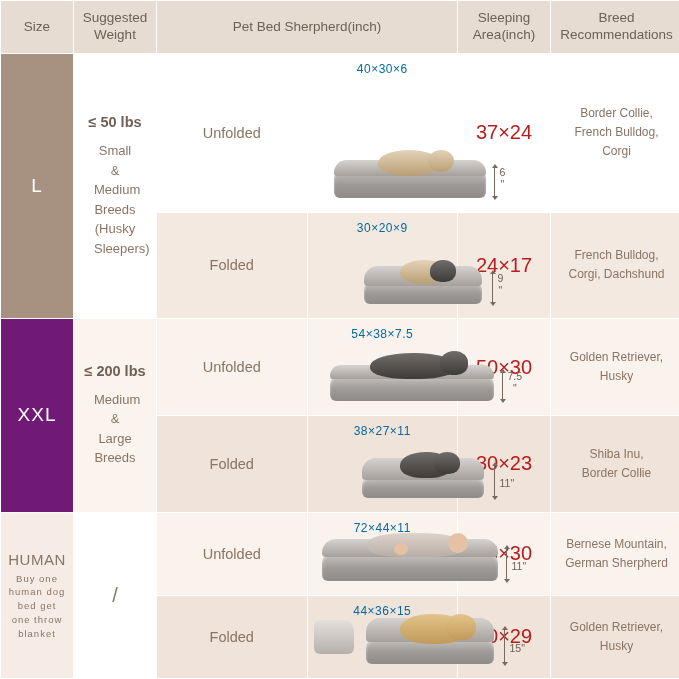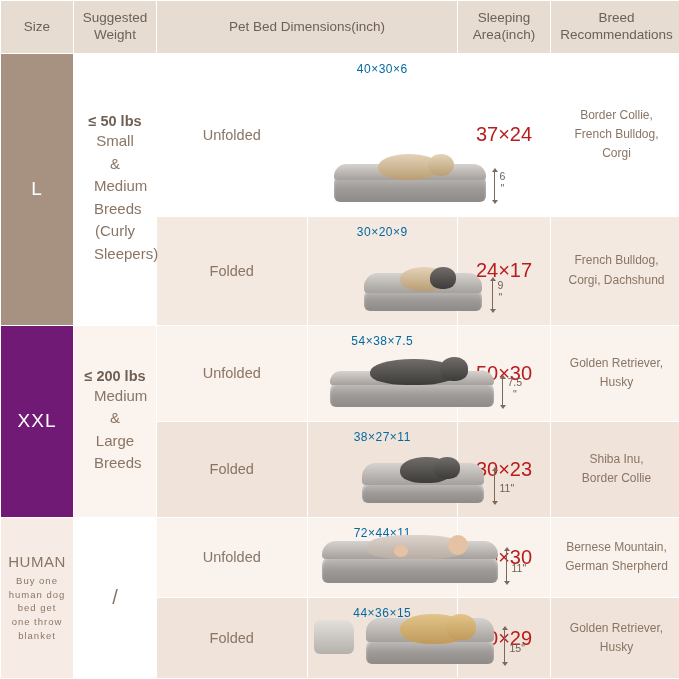--- a/index.html
+++ b/index.html
@@ -68,24 +68,24 @@
   .weight-cell {
     background: #ffffff;
   }
   .weight-cell.tinted { background: #faf3ee; }
   .weight-main {
     font-size: 14.5px;
     font-weight: bold;
     color: #6f6055;
   }
   .weight-sub {
-    font-size: 15px;
+    font-size: 13px;
     color: #8a7565;
     line-height: 1.5;
-    margin-top: 1px;
+    margin-top: 11px;
     padding: 0 20px;
   }
   .weight-slash {
     font-size: 20px;
     color: #8a7565;
   }
 
   
   .fold-cell {
     width: 90px;
@@ -202,39 +202,39 @@
 <body>
 
 <table class="sizing-table">
   <tbody>
       <tr>
     <th class="hdr hdr-size">Size</th>
     <th class="hdr hdr-weight">
       <div>Suggested</div>
       <div>Weight</div>
     </th>
-    <th class="hdr hdr-dims" colspan="2">Pet Bed Dimensions(inch)</th>
+    <th class="hdr hdr-dims" colspan="2">Pet Bed Sherpherd(inch)</th>
     <th class="hdr hdr-sleep">
       <div>Sleeping</div>
       <div>Area(inch)</div>
     </th>
     <th class="hdr hdr-breed">
       <div>Breed</div>
       <div>Recommendations</div>
     </th>
   </tr>
 
   <tr class="row-a">
     <td class="size-cell size-l" rowspan="2">L</td>
     <td class="weight-cell" rowspan="2">
       <div class="weight-main">≤ 50 lbs</div>
       <div class="weight-sub">
         <div>Small &amp; Medium</div>
         <div>Breeds</div>
-        <div>(Curly Sleepers)</div>
+        <div>(Husky Sleepers)</div>
       </div>
     </td>
     <td class="fold-cell tint">Unfolded</td>
     <td class="pic-cell tint">
       <div class="dim-label">40×30×6</div>
       <div class="illus">
         <div class="bed" style="left:26px; bottom:8px; width:152px; height:30px;"></div>
         <div class="bed-back" style="left:26px; bottom:30px; width:152px; height:16px;"></div>
         <div class="dog" style="left:70px; bottom:30px; width:62px; height:26px;"></div>
         <div class="dog" style="left:120px; bottom:34px; width:26px; height:22px; border-radius:50%;"></div>

